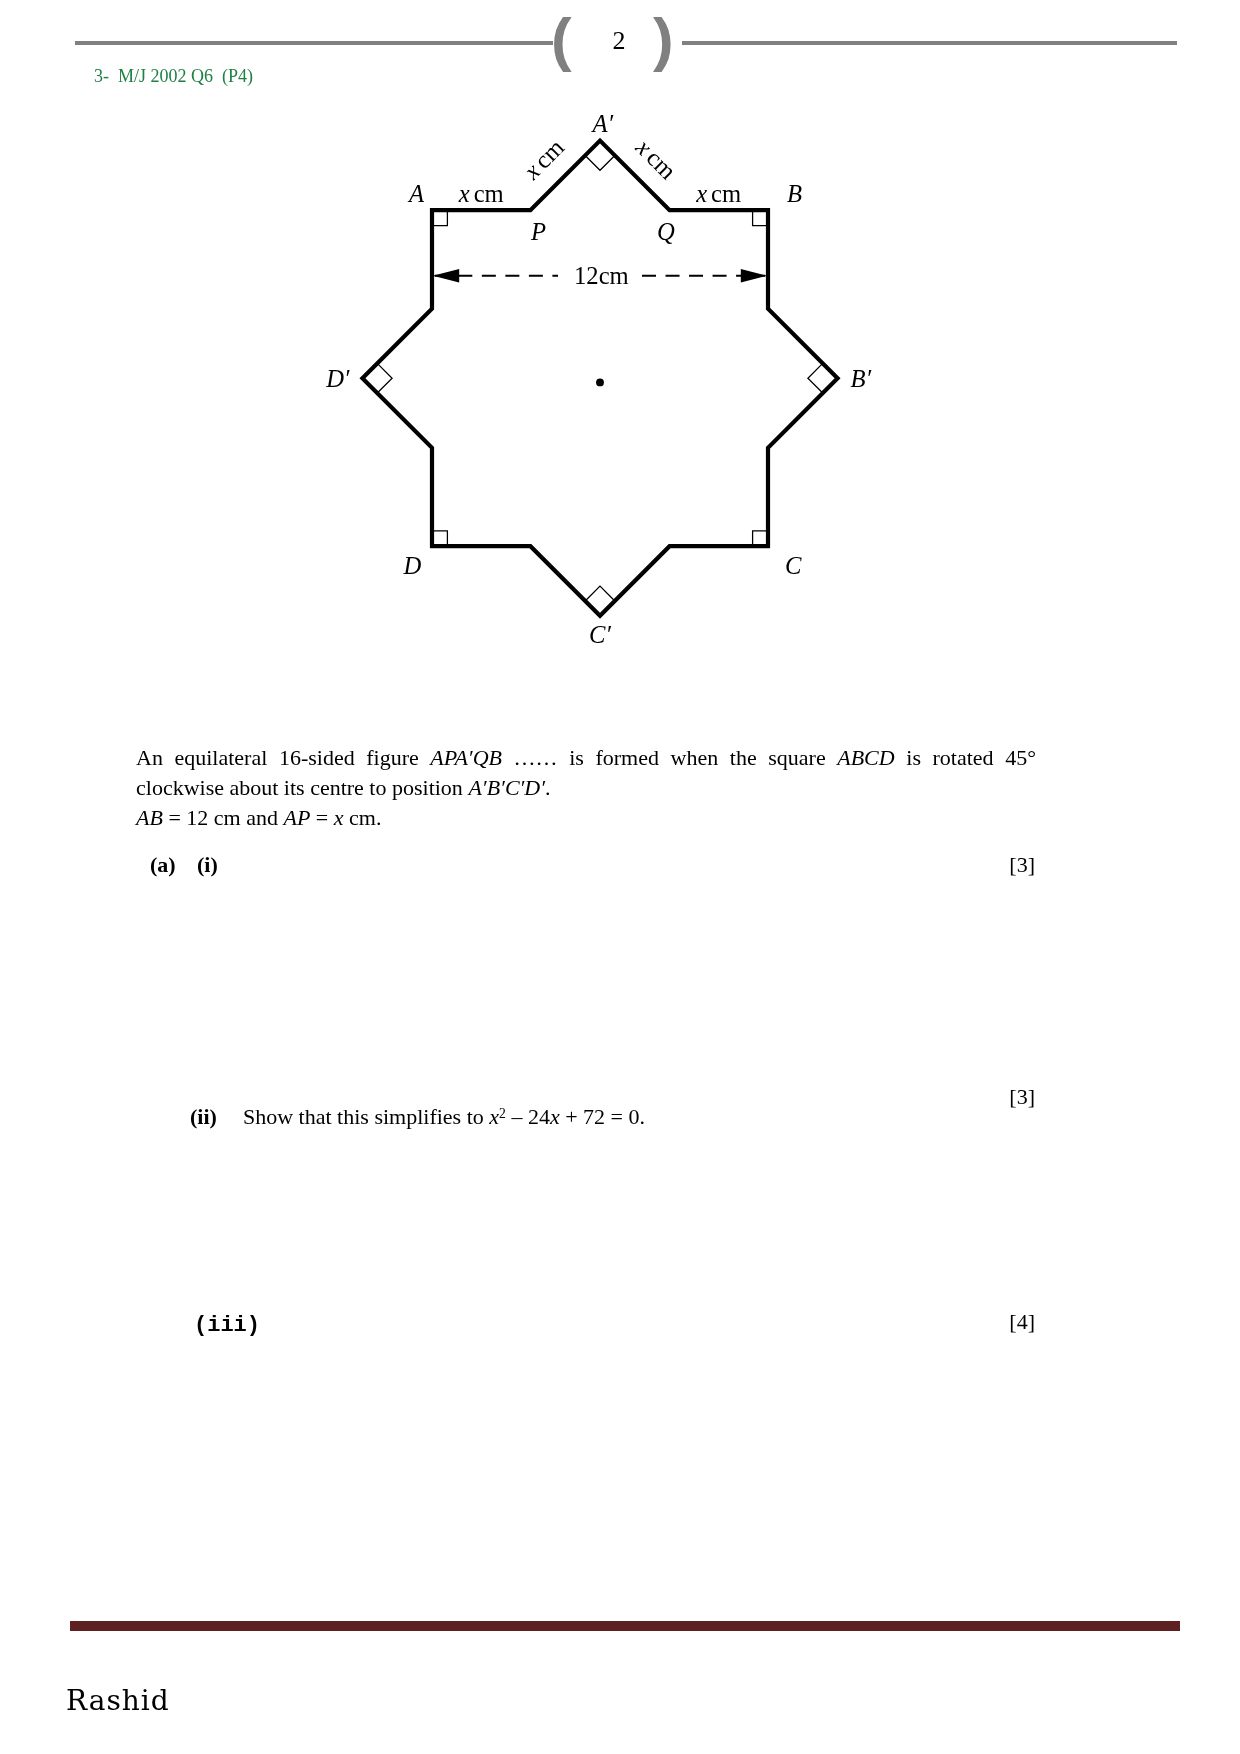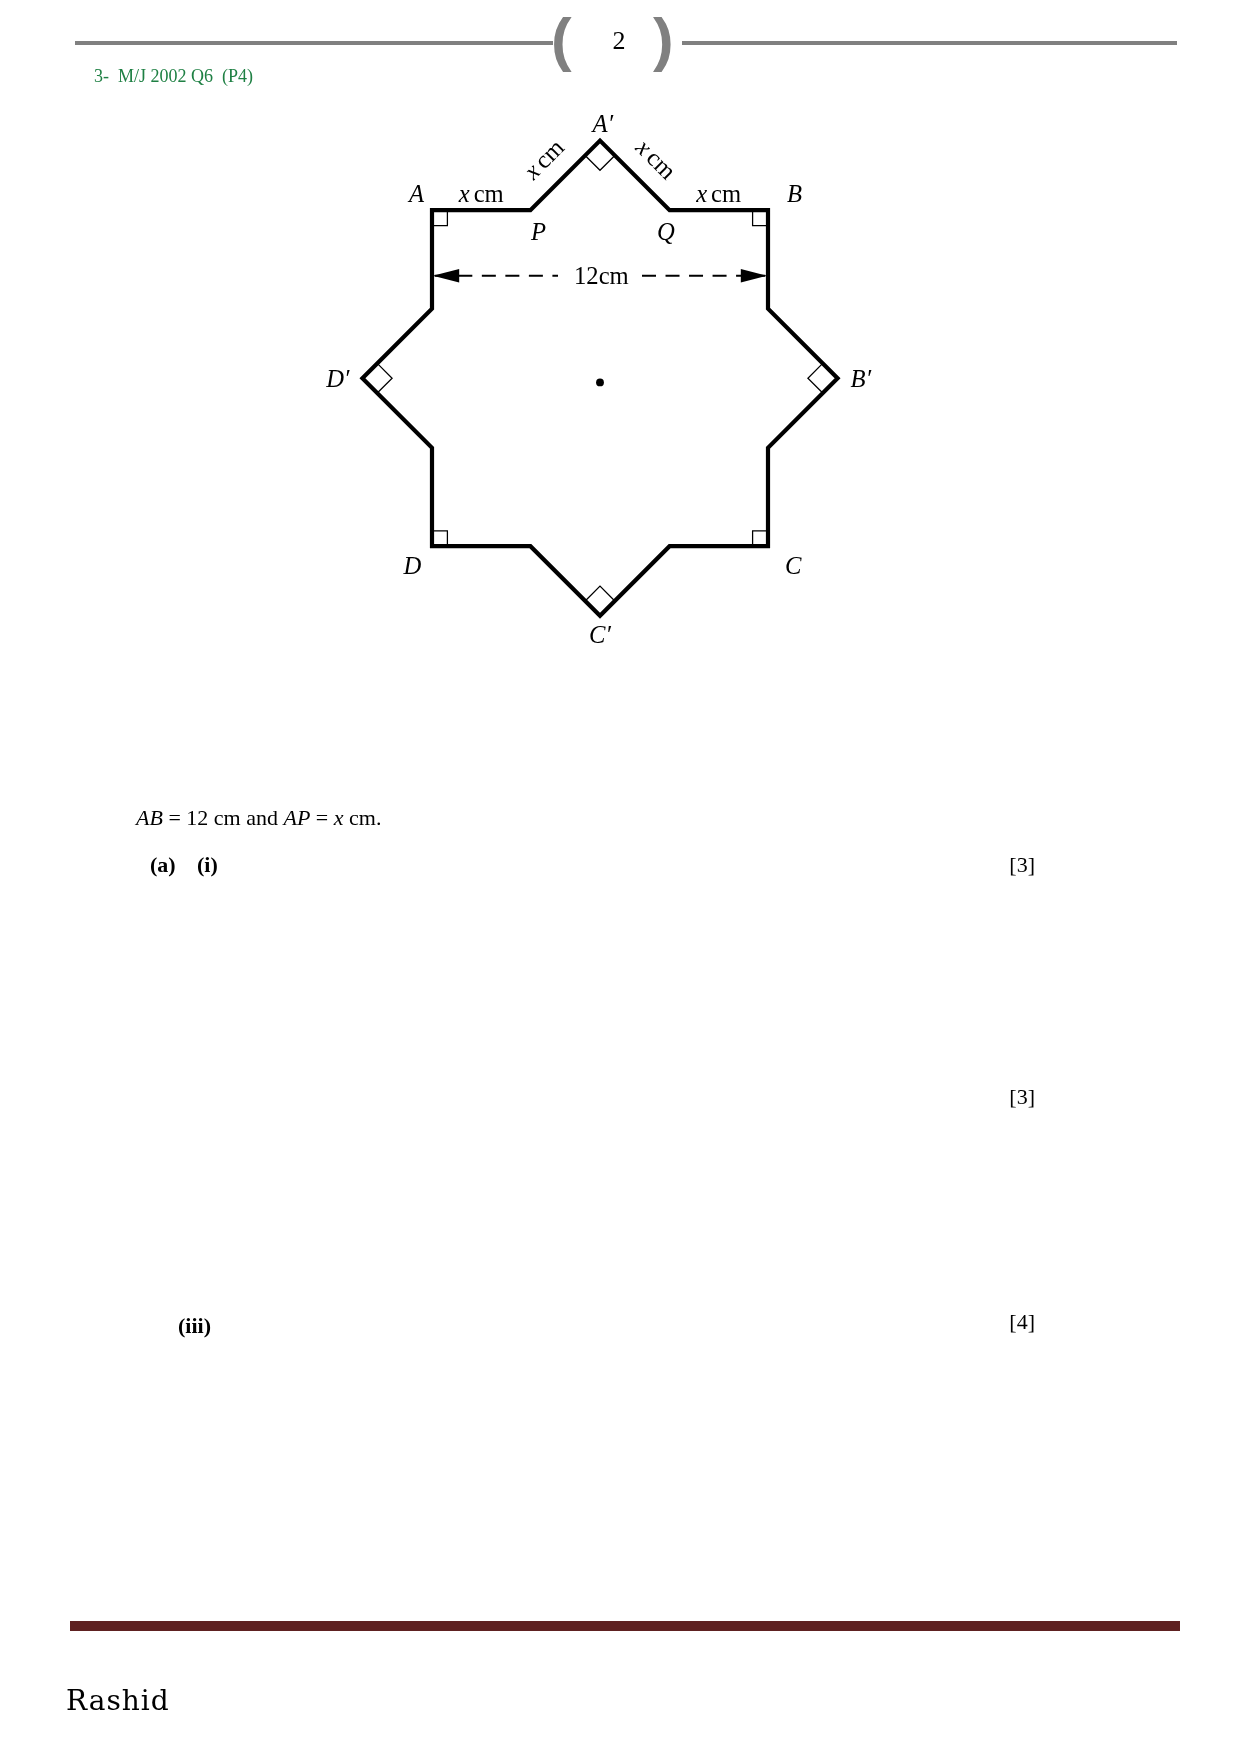--- a/index.html
+++ b/index.html
@@ -40,21 +40,21 @@
   .diagram text{font-family:"Liberation Serif",serif;font-size:0.88px;fill:#000;}
   .it{font-style:italic;}
   
   .intro{position:absolute;left:136px;top:743px;width:900px;font-size:22px;line-height:30px;text-align:justify;}
   .given{position:absolute;left:136px;top:803px;font-size:22px;line-height:30px;}
   .part{position:absolute;left:0;width:1040px;height:32px;font-size:22px;line-height:28px;}
   .part .plabel{position:absolute;top:0;font-weight:bold;}
   .part .ptext{position:absolute;left:243px;top:0;width:760px;}
   .p0{top:851px;} .p1{top:1103px;} .p2{top:1312px;}
   .prefix{left:150px;}
-  .p0 .lab{left:197px;} .p1 .lab{left:190px;} .p2 .lab{left:178px;}
+  .p0 .lab{left:197px;} .p1 .lab{left:190px;} .p2 .lab{left:194px;font-family:Liberation Mono, monospace;}
   .marks{position:absolute;left:985px;width:50px;text-align:right;font-size:22px;line-height:28px;}
   .m0{top:851px;} .m1{top:1083px;} .m2{top:1308px;}
   .seg-sup{font-size:62%;position:relative;top:-0.45em;}
   .seg-i{font-style:italic;}
   
   .bottom-bar{position:absolute;left:70px;top:1621px;width:1110px;height:10px;background:var(--bar-maroon);}
   .signature{
     position:absolute;left:66px;top:1684px;font-size:28px;
     font-family:"DejaVu Serif",serif;letter-spacing:1px;
   }
@@ -95,28 +95,33 @@
       <text class="it" x="-2.2" y="-4.92" text-anchor="middle">P</text>
       <text class="it" x="2.35" y="-4.92" text-anchor="middle">Q</text>
 
       <text x="-4.24" y="-6.28" text-anchor="middle"><tspan class="it">x</tspan><tspan dx="0.14">cm</tspan></text>
       <text x="4.24" y="-6.28" text-anchor="middle"><tspan class="it">x</tspan><tspan dx="0.14">cm</tspan></text>
       <text transform="translate(-1.8,-7.62) rotate(-45)" text-anchor="middle"><tspan class="it">x</tspan><tspan dx="0.14">cm</tspan></text>
       <text transform="translate(1.8,-7.62) rotate(45)" text-anchor="middle"><tspan class="it">x</tspan><tspan dx="0.14">cm</tspan></text>
     </svg>
   </div>
 
+  <div class="intro"><span>An equilateral 16-sided figure </span><span class="seg-i">APA′QB</span><span> …… is formed when the square </span><span class="seg-i">ABCD</span><span> is rotated 45° clockwise about its centre to position </span><span class="seg-i">A′B′C′D′</span><span>.</span></div>
   <div class="given"><span class="seg-i">AB</span><span> = 12 cm and </span><span class="seg-i">AP</span><span> = </span><span class="seg-i">x</span><span> cm.</span></div>
 
   <div class="part p0">
     <span class="plabel prefix">(a)</span>
     <span class="plabel lab">(i)</span>
   </div>
   <span class="marks m0">[3]</span>
 
+  <div class="part p1">
+    <span class="plabel lab">(ii)</span>
+    <span class="ptext"><span>Show that this simplifies to </span><span class="seg-i">x</span><span class="seg-sup">2</span><span> – 24</span><span class="seg-i">x</span><span> + 72 = 0.</span></span>
+  </div>
   <span class="marks m1">[3]</span>
 
   <div class="part p2">
     <span class="plabel lab">(iii)</span>
   </div>
   <span class="marks m2">[4]</span>
 
   <div class="bottom-bar"></div>
   <div class="signature">Rashid</div>
 

